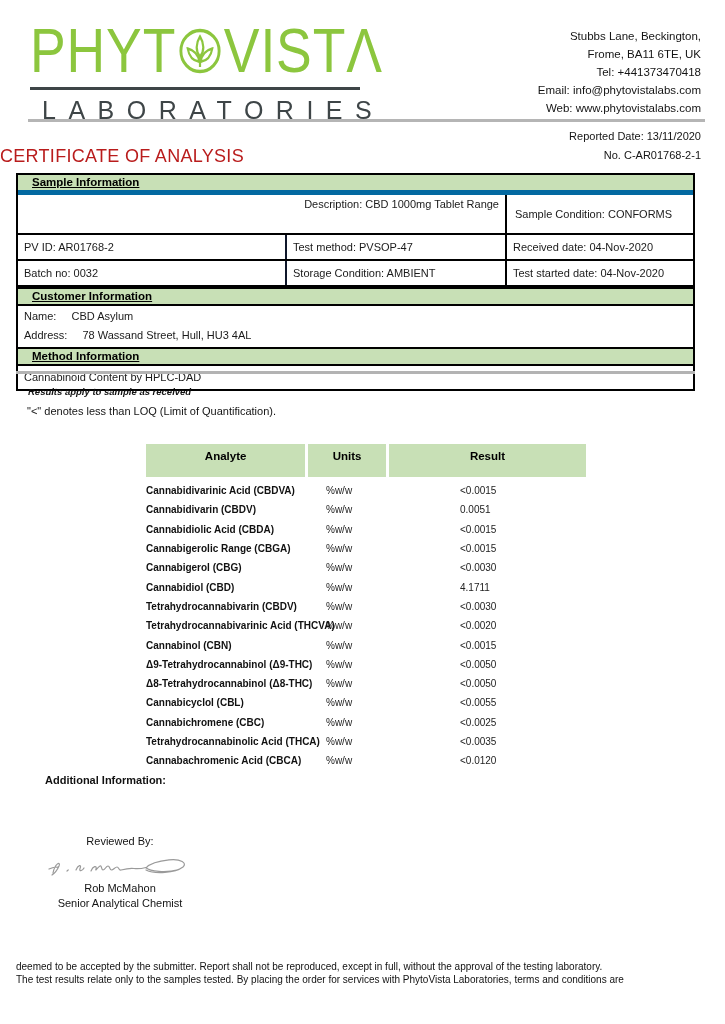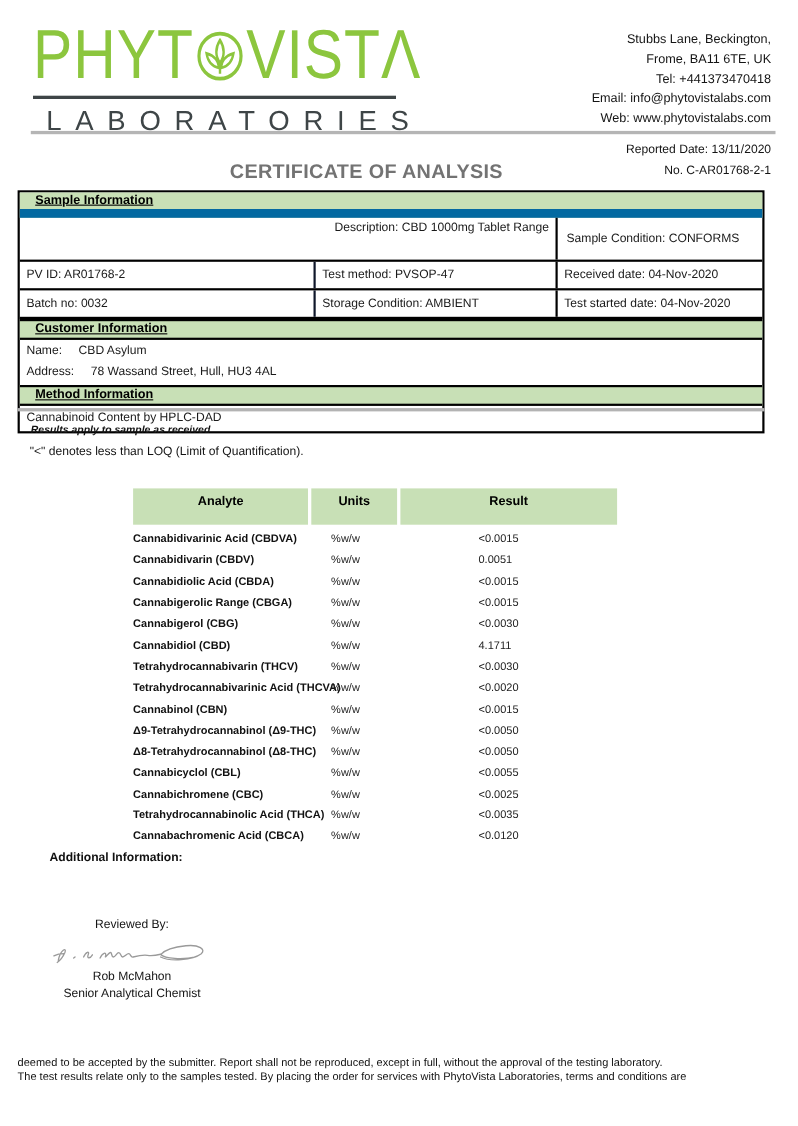--- a/index.html
+++ b/index.html
@@ -26,33 +26,33 @@
   }
   .contact {
     position:absolute; right:24px; top:27px; text-align:right;
     font-size:11.5px; line-height:18px; color:#141414;
   }
   .header-rule { position:absolute; left:28px; top:119px; width:677px; height:3px; background:#b5b5b5; }
 
   
   .report-meta { position:absolute; right:24px; top:127px; text-align:right; font-size:11px; line-height:19px; color:#141414; }
   .doc-title {
-    position:absolute; left:0; top:146px; width:666px; text-align:center;
-    font-size:18px; font-weight:bold; color:#737373; letter-spacing:0.3px;
+    position:absolute; left:0; top:146px; width:666px; 
+    font-size:18px; font-weight:normal; color:#b91c1c; letter-spacing:0.3px;
   }
 
   
   .info-wrap { position:absolute; left:16px; top:173px; width:679px; border:2px solid #000; background:#fff; font-size:11px; }
   .section-bar {
     background:#c8e0b6; padding:1px 0 2px 14px;
     font-size:11.5px; font-weight:bold; color:#000;
   }
   .section-bar span { text-decoration:underline; }
   .bar-mid { border-top:2px solid #000; border-bottom:2px solid #000; }
-  .bar-first { border-bottom:8px solid #0369a1; }
+  .bar-first { border-bottom:5px solid #0369a1; }
   .irow { display:flex; border-bottom:2px solid #000; }
   .irow:last-child { border-bottom:none; }
   .cell { padding:3px 6px;text-align:right; }
   .desc-row { height:40px; }
   .desc-cell { width:489px; border-right:2px solid #000; }
   .cond-cell { flex:1; display:flex; align-items:center; padding-left:8px; }
   .trip-row { height:26px; }
   .trip-row .cell { display:flex; align-items:center; }
   .c1 { width:269px; border-right:2px solid #0f172a; }
   .c2 { width:220px; border-right:2px solid #000; }
@@ -64,21 +64,21 @@
   .cust-value { display:inline-block; margin-left:12px; }
   .method-body { padding:5px 6px 6px 6px; height:23px; }
 
   .mid-rule { position:absolute; left:16px; top:371px; width:679px; height:3px; background:#b3b3b3; }
 
   
   .note1 { position:absolute; left:28px; top:386px; font-size:9.5px; font-weight:bold; font-style:italic; color:#111; }
   .note2 { position:absolute; left:27px; top:405px; font-size:11px; color:#141414; }
 
   
-  .rtable { position:absolute; left:121px; top:444px; width:440px; }
+  .rtable { position:absolute; left:146px; top:444px; width:440px; }
   .rt-head { display:flex; }
   .rt-hcell {
     background:#c8e0b6; height:33px; padding-top:6px;
     text-align:center; font-size:11.5px; font-weight:bold; color:#000;
   }
   .rt-h1 { width:168px; margin-right:3px; }
   .rt-h2 { width:82px;  margin-right:3px; }
   .rt-h3 { width:208px;text-align:center; }
   .rt-body { margin-top:4px; }
   .rt-row { display:flex; height:19.3px; align-items:center; font-size:10px; }
@@ -210,21 +210,21 @@
         <div class="rt-analyte">Cannabigerol (CBG)</div>
         <div class="rt-units">%w/w</div>
         <div class="rt-result">&lt;0.0030</div>
       </div>
       <div class="rt-row">
         <div class="rt-analyte">Cannabidiol (CBD)</div>
         <div class="rt-units">%w/w</div>
         <div class="rt-result">4.1711</div>
       </div>
       <div class="rt-row">
-        <div class="rt-analyte">Tetrahydrocannabivarin (THCV)</div>
+        <div class="rt-analyte">Tetrahydrocannabivarin (CBDV)</div>
         <div class="rt-units">%w/w</div>
         <div class="rt-result">&lt;0.0030</div>
       </div>
       <div class="rt-row">
         <div class="rt-analyte">Tetrahydrocannabivarinic Acid (THCVA)</div>
         <div class="rt-units">%w/w</div>
         <div class="rt-result">&lt;0.0020</div>
       </div>
       <div class="rt-row">
         <div class="rt-analyte">Cannabinol (CBN)</div>

